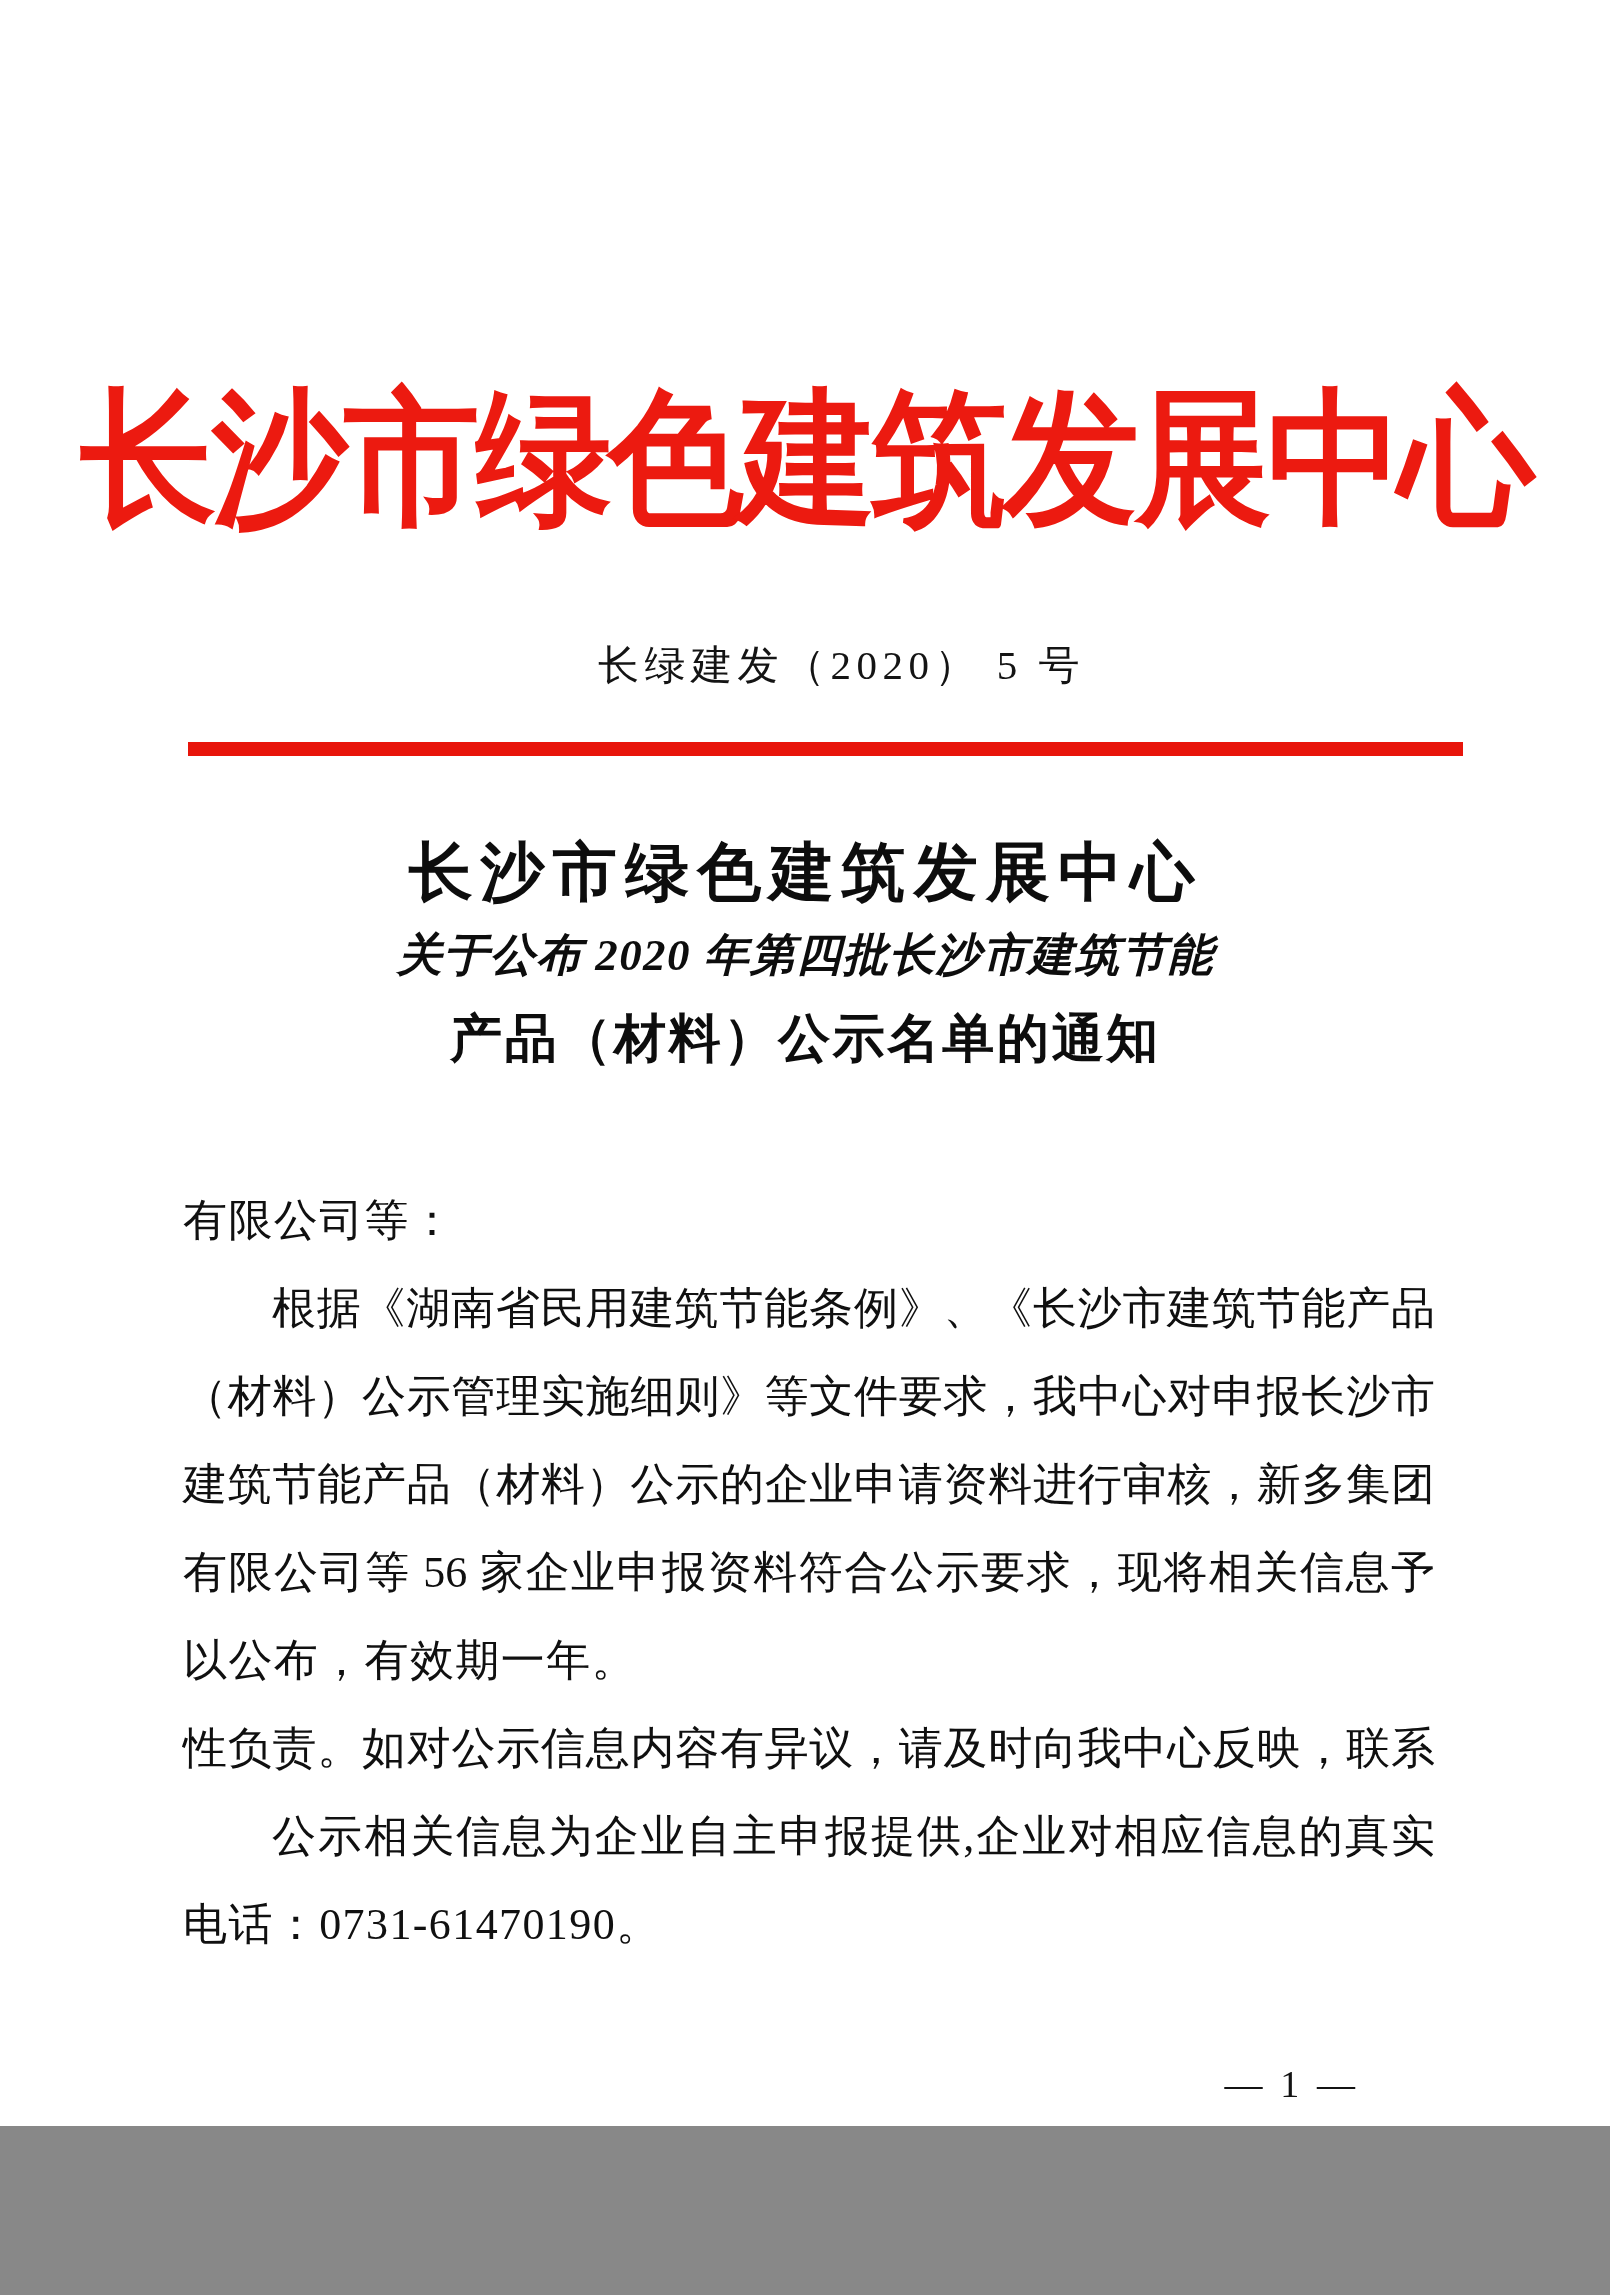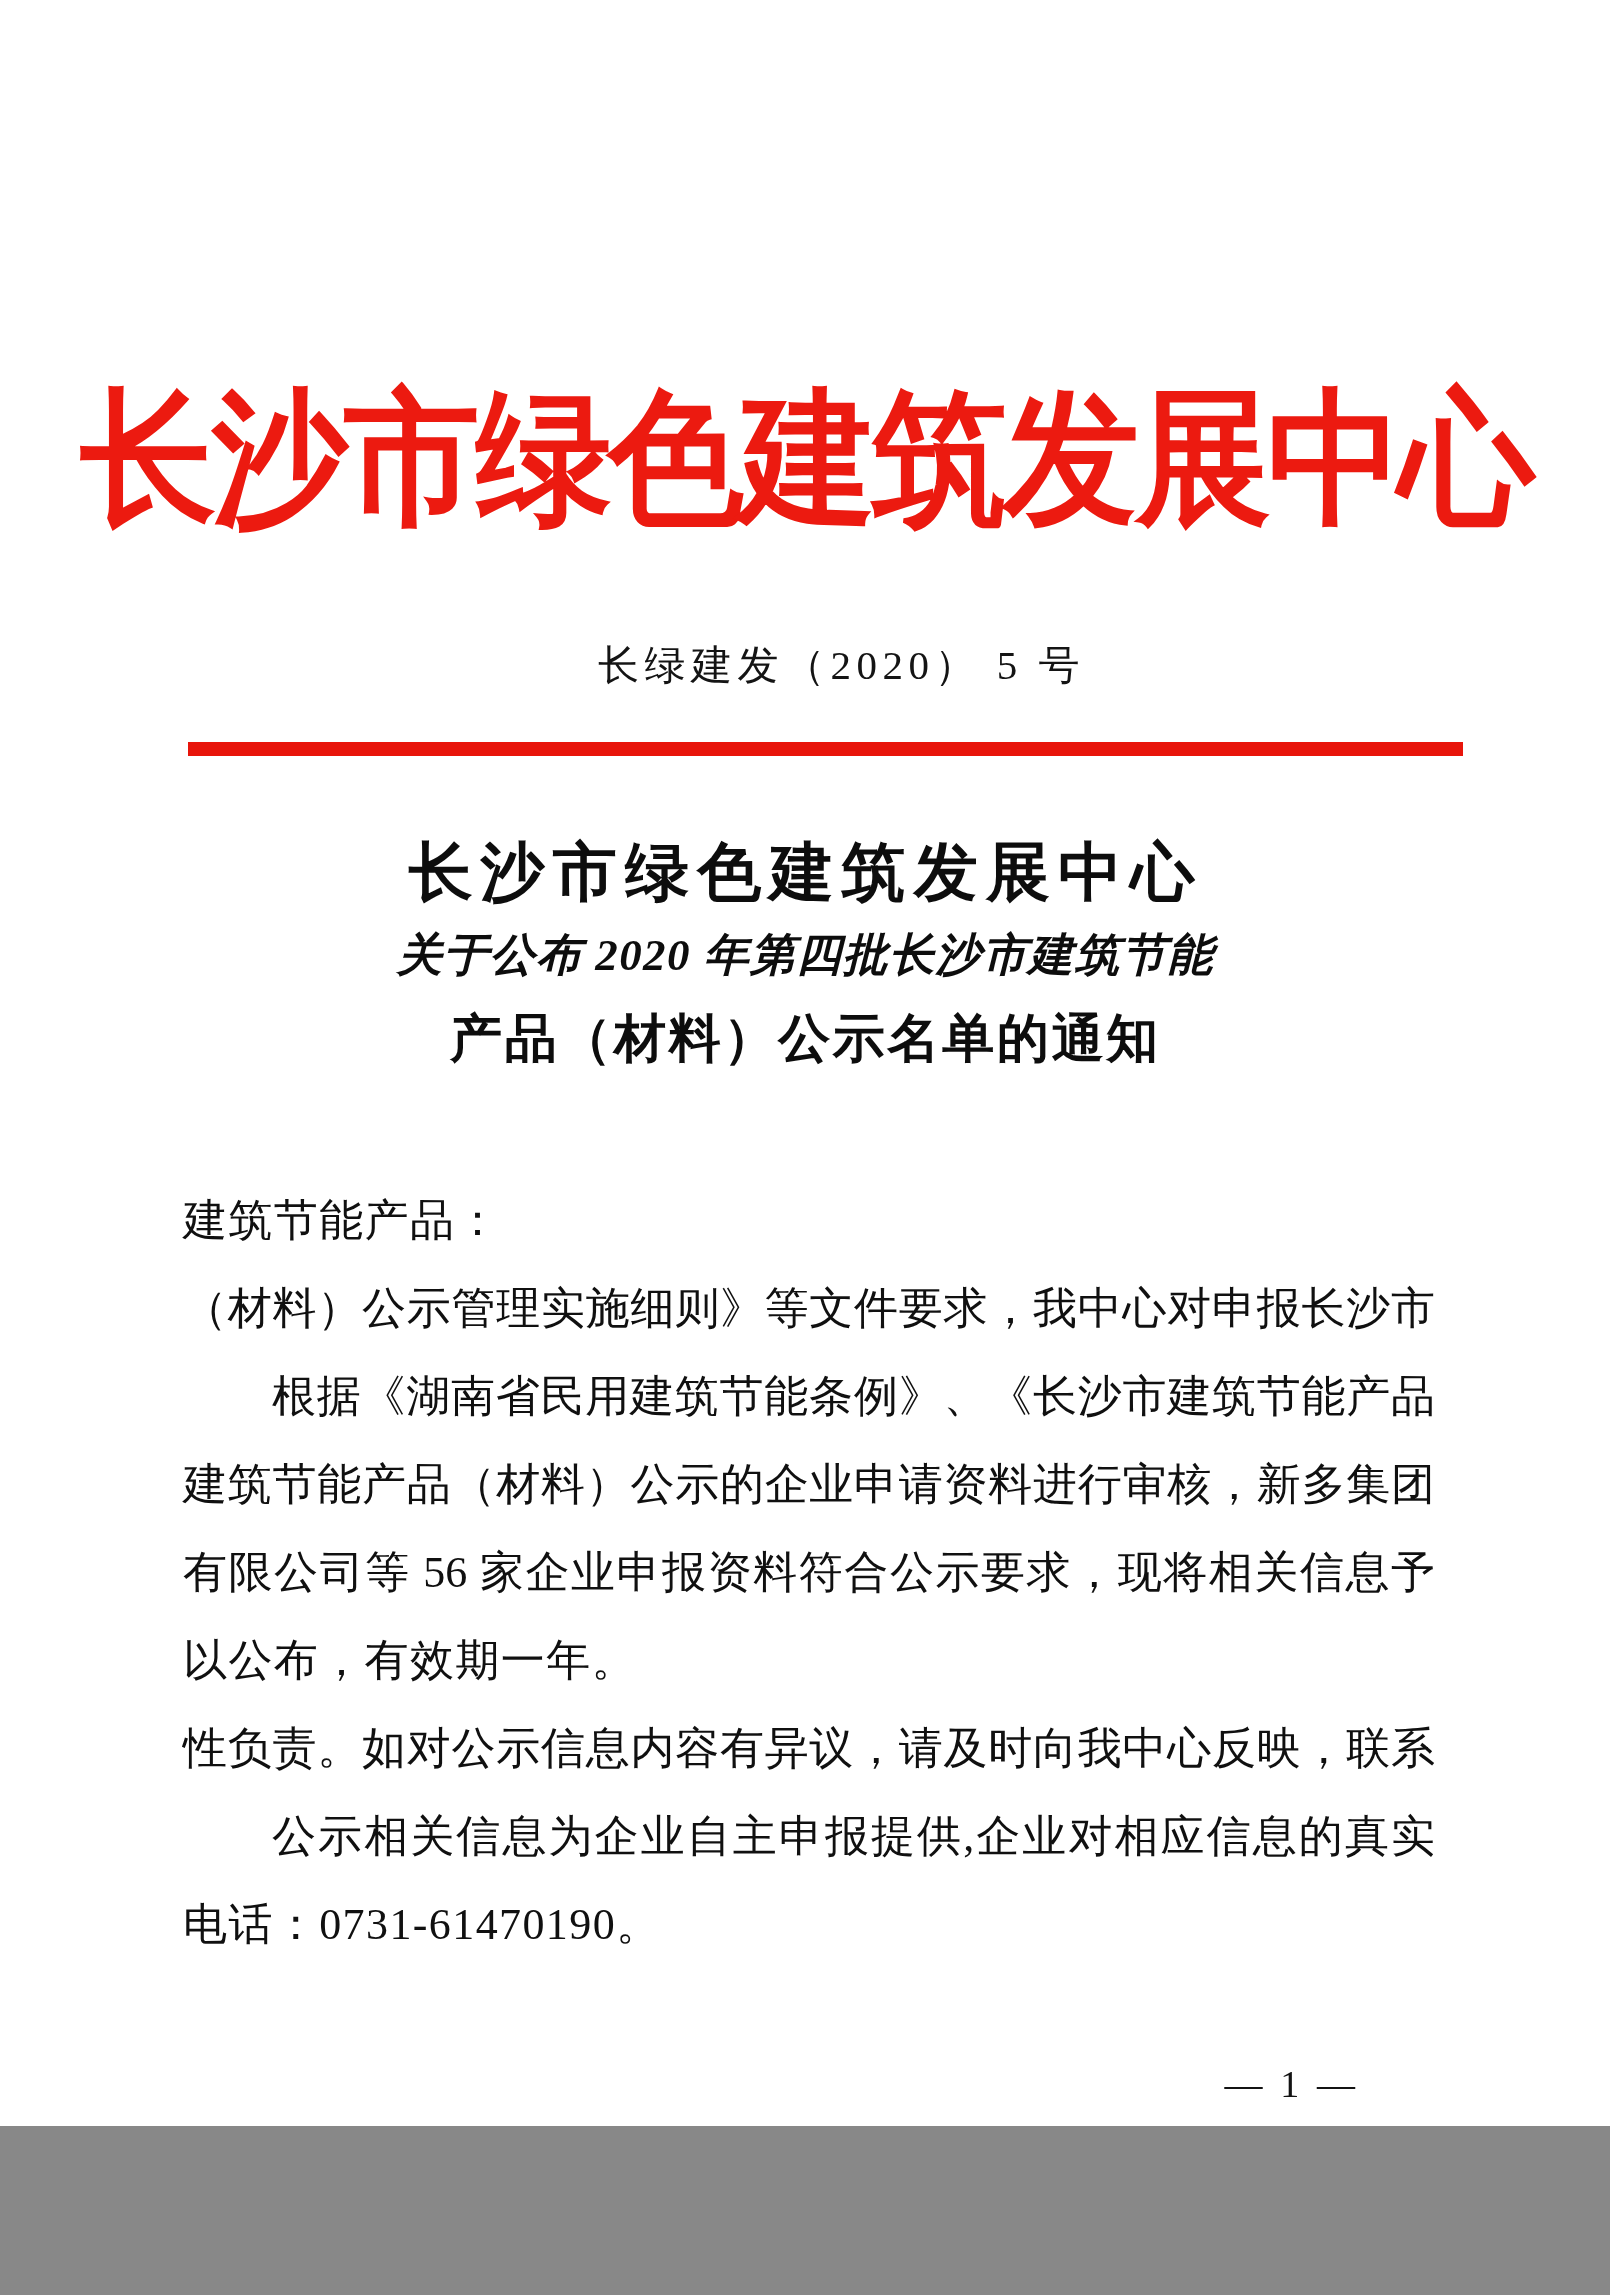--- a/index.html
+++ b/index.html
@@ -118,25 +118,25 @@
 
   <div class="red-line"></div>
 
   <div class="doc-title">
     <div class="t-line t1">长沙市绿色建筑发展中心</div>
     <div class="t-line t2">关于公布 2020 年第四批长沙市建筑节能</div>
     <div class="t-line t3">产品（材料）公示名单的通知</div>
   </div>
 
   <div class="body-text">
-    <div class="bline">建筑节能产品：</div>
+    <div class="bline">有限公司等：</div>
 
     <div>
+      <div class="bline fill indent">根据《湖南省民用建筑节能条例》、《长沙市建筑节能产品</div>
       <div class="bline fill">（材料）公示管理实施细则》等文件要求，我中心对申报长沙市</div>
-      <div class="bline fill indent">根据《湖南省民用建筑节能条例》、《长沙市建筑节能产品</div>
       <div class="bline fill">建筑节能产品（材料）公示的企业申请资料进行审核，新多集团</div>
       <div class="bline fill">有限公司等 56 家企业申报资料符合公示要求，现将相关信息予</div>
       <div class="bline">以公布，有效期一年。</div>
     </div>
 
     <div>
       <div class="bline fill">性负责。如对公示信息内容有异议，请及时向我中心反映，联系</div>
       <div class="bline fill indent">公示相关信息为企业自主申报提供,企业对相应信息的真实</div>
       <div class="bline">电话：0731-61470190。</div>
     </div>

